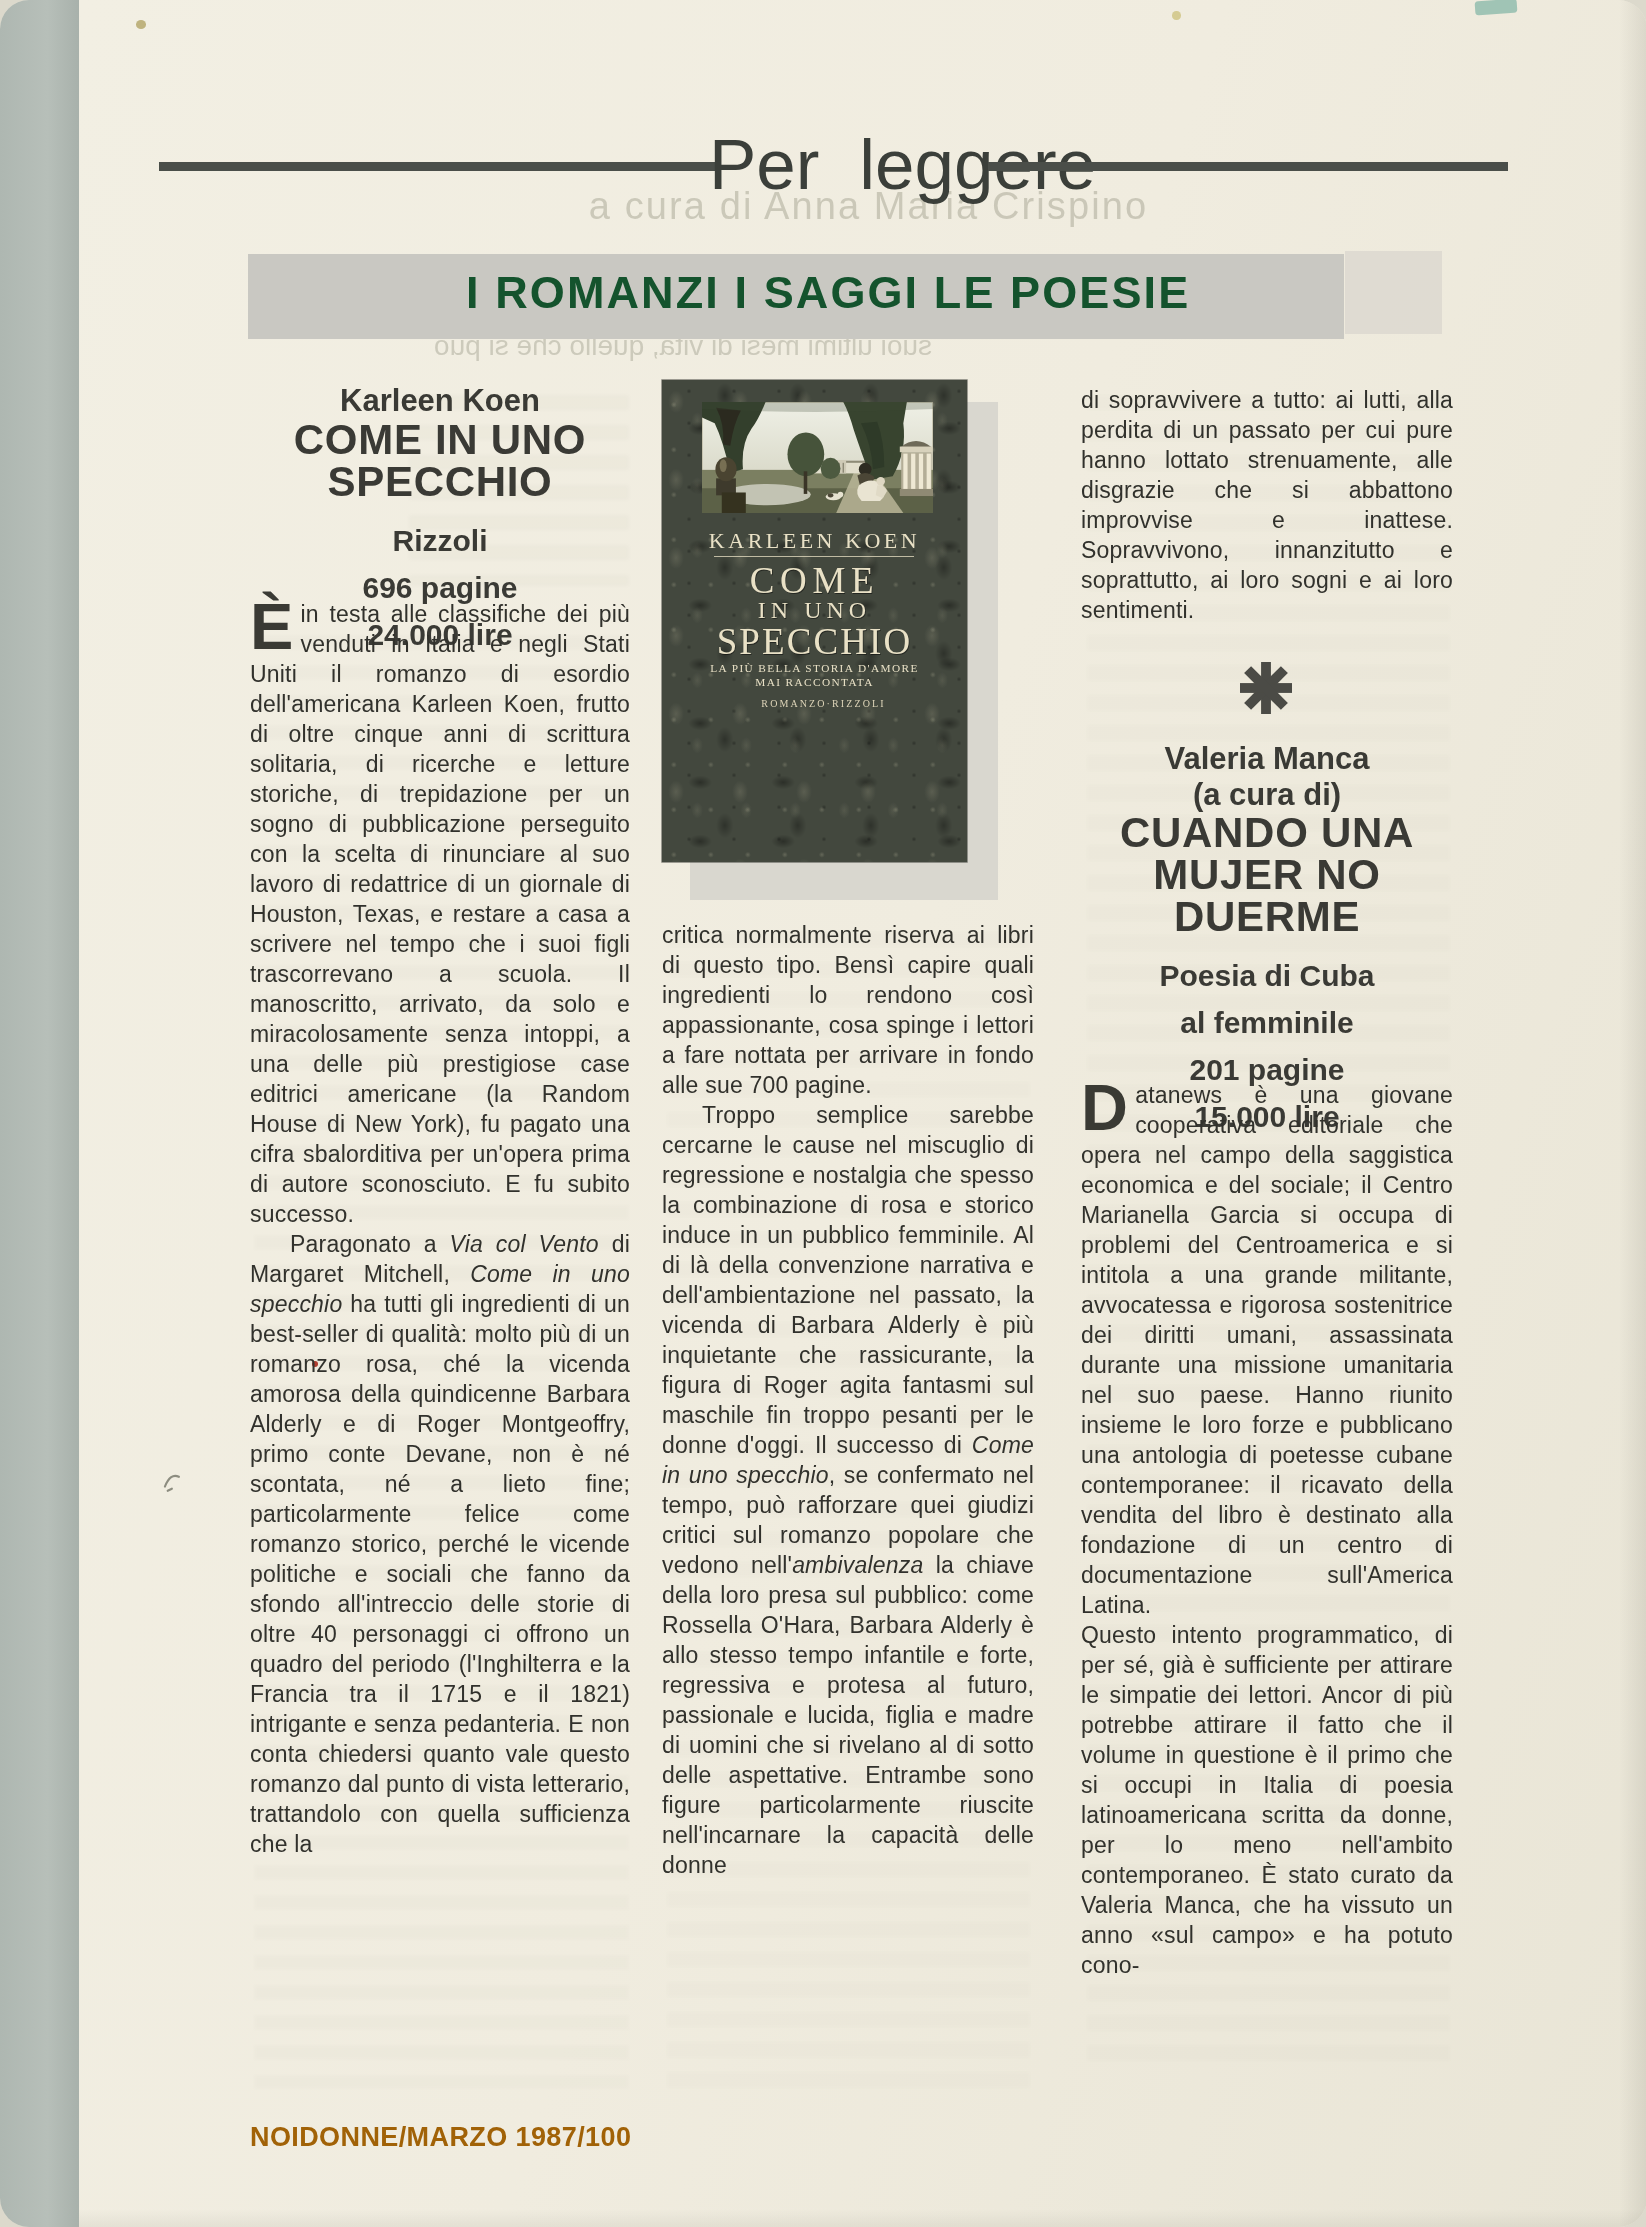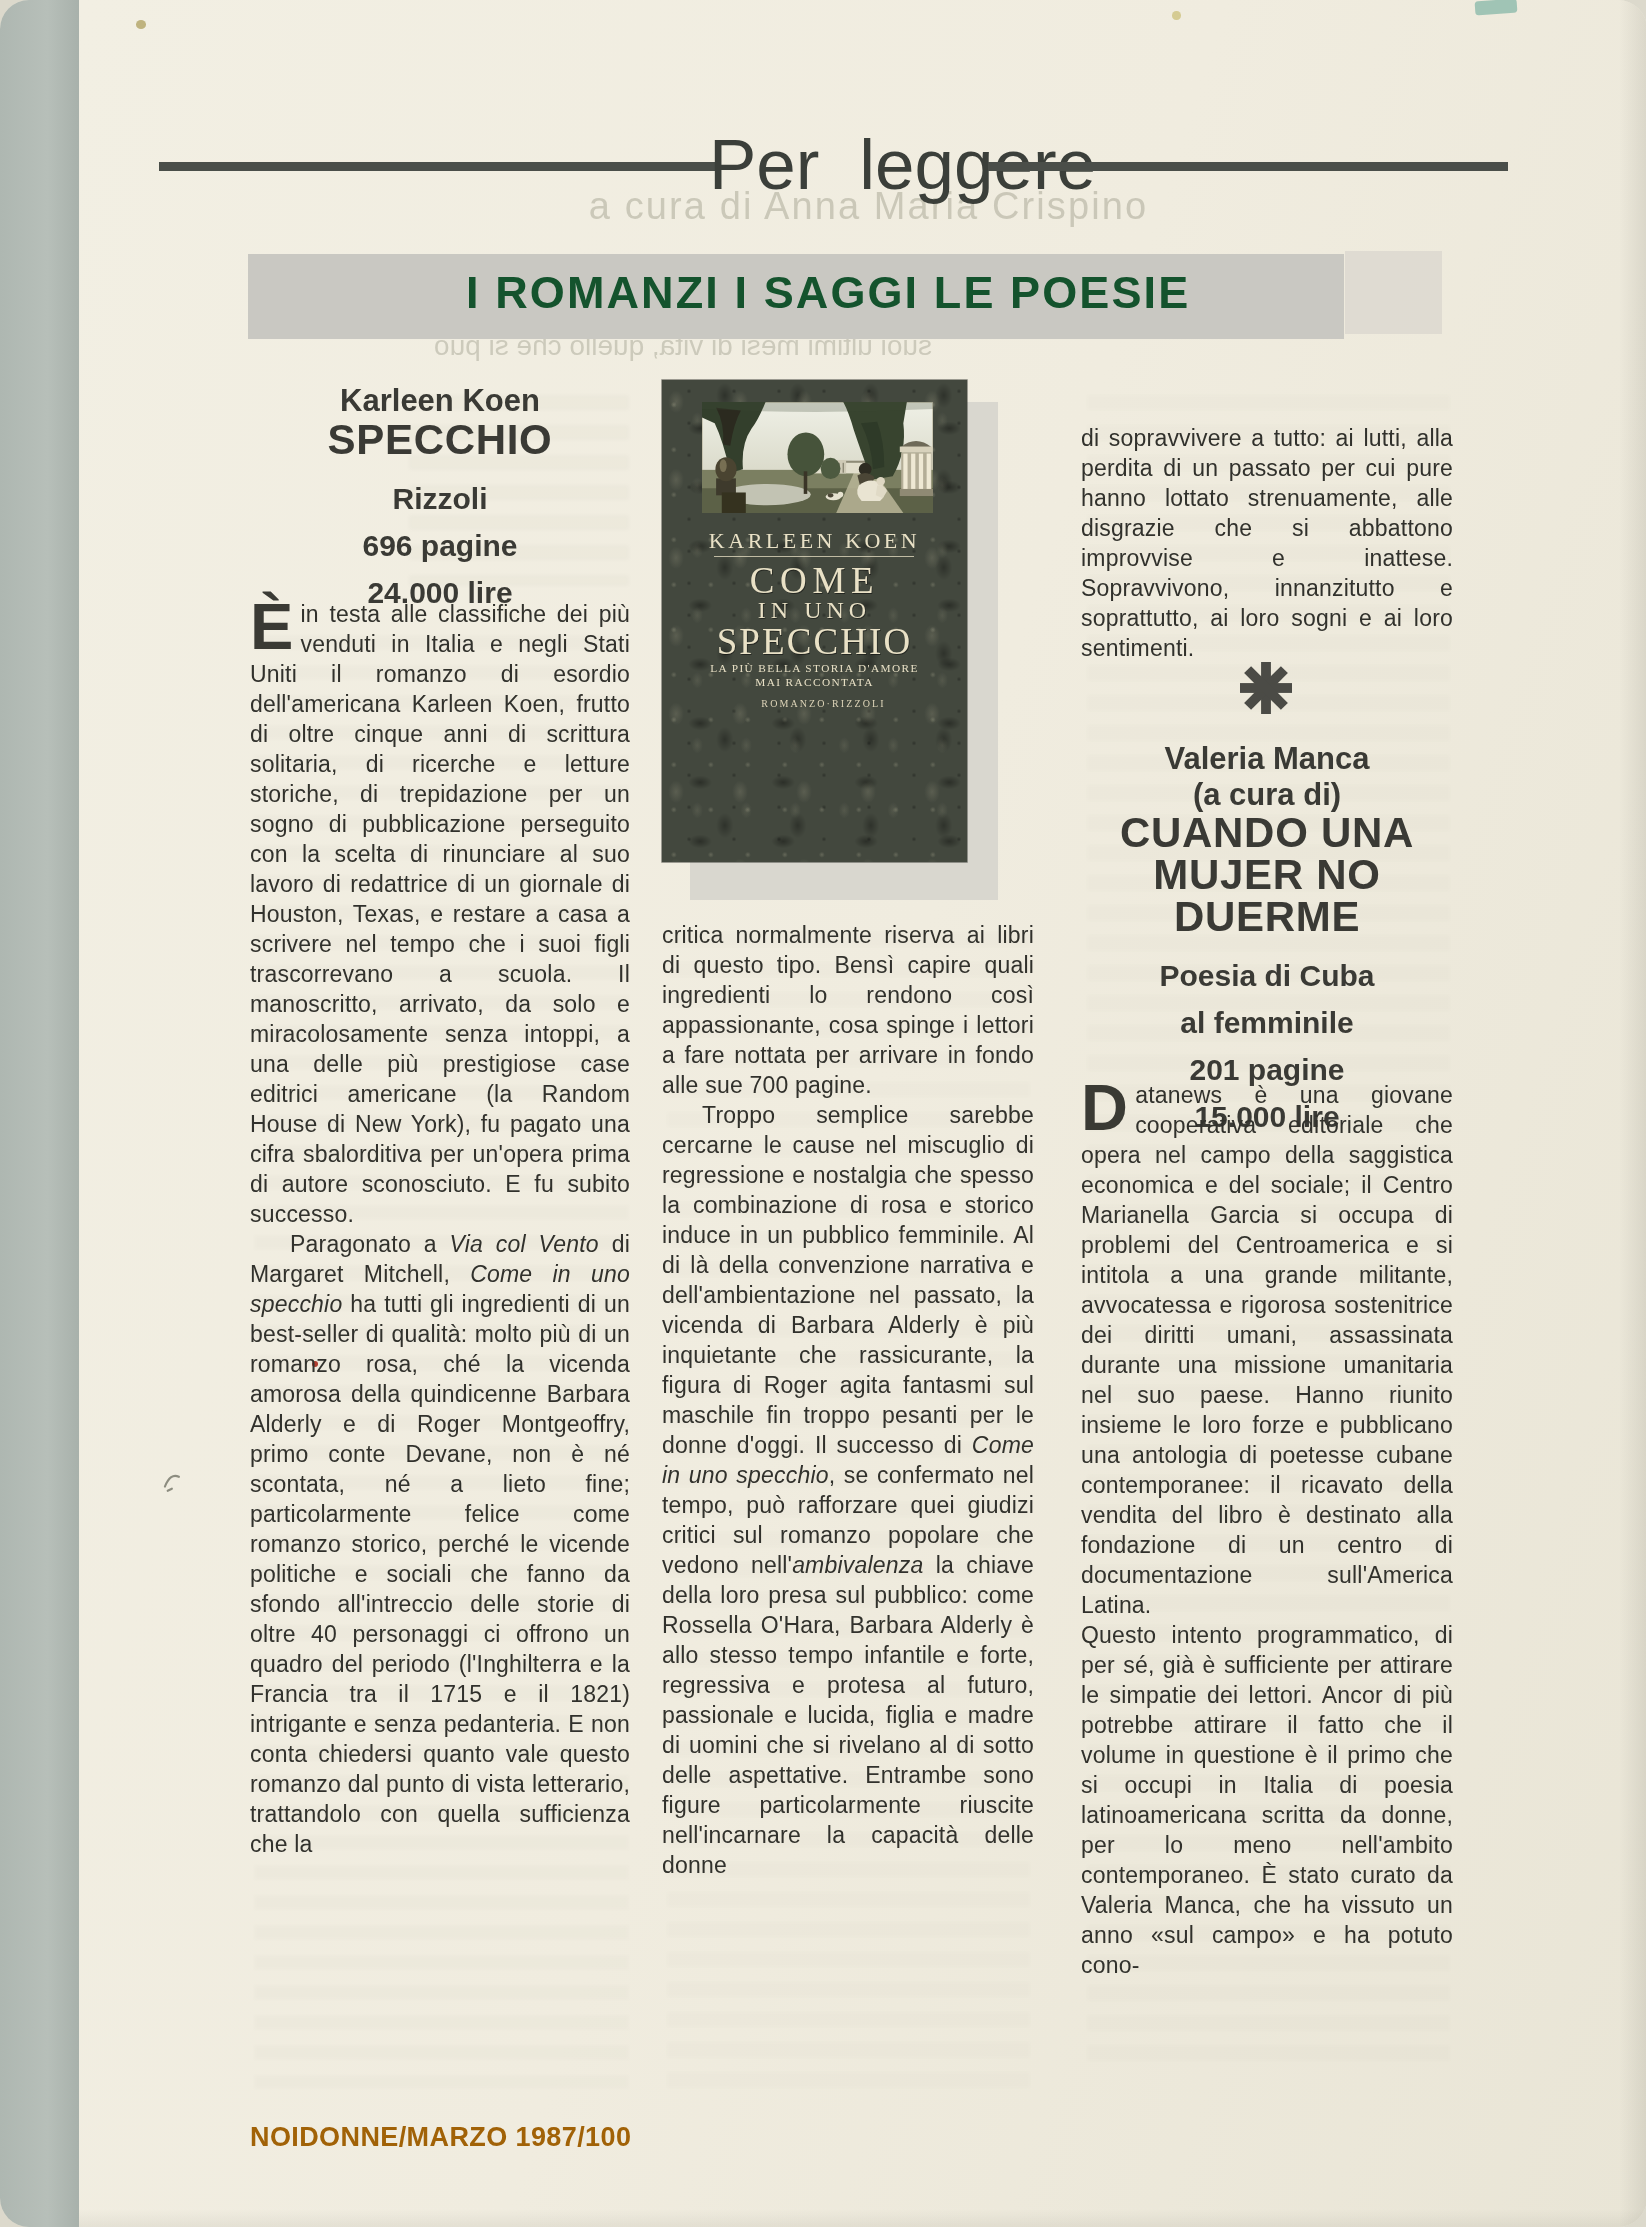--- a/index.html
+++ b/index.html
@@ -111,20 +111,21 @@
   <div class="rule left"></div>
   <div class="kicker">Per leggere</div>
   <div class="rule right"></div>
 
   <div class="banner"></div>
   <div class="banner-ext"></div>
   <div class="banner-title">I ROMANZI I SAGGI LE POESIE</div>
 
   <div class="bookhead" style="left:250px;top:382px;width:380px;">
     <div class="bh-author">Karleen Koen</div>
+    <div class="bh-title">COME IN UNO</div>
     <div class="bh-title">SPECCHIO</div>
     <div class="bh-gap"></div>
     <div class="bh-meta">Rizzoli</div>
     <div class="bh-meta">696 pagine</div>
     <div class="bh-meta">24.000 lire</div>
   </div>
 
   <div class="colbody" id="col1" style="left:250px;top:599px;width:380px;">
       <p><span class="dropcap">È</span>in testa alle classifiche dei più venduti in Italia e negli Stati Uniti il romanzo di esordio dell'americana Karleen Koen, frutto di oltre cinque anni di scrittura solitaria, di ricerche e letture storiche, di trepidazione per un sogno di pubblicazione perseguito con la scelta di rinunciare al suo lavoro di redattrice di un giornale di Houston, Texas, e restare a casa a scrivere nel tempo che i suoi figli trascorrevano a scuola. Il manoscritto, arrivato, da solo e miracolosamente senza intoppi, a una delle più prestigiose case editrici americane (la Random House di New York), fu pagato una cifra sbalorditiva per un'opera prima di autore sconosciuto. E fu subito successo.</p>
       <p class="indent">Paragonato a <i>Via col Vento</i> di Margaret Mitchell, <i>Come in uno specchio</i> ha tutti gli ingredienti di un best-seller di qualità: molto più di un romanzo rosa, ché la vicenda amorosa della quindicenne Barbara Alderly e di Roger Montgeoffry, primo conte Devane, non è né scontata, né a lieto fine; particolarmente felice come romanzo storico, perché le vicende politiche e sociali che fanno da sfondo all'intreccio delle storie di oltre 40 personaggi ci offrono un quadro del periodo (l'Inghilterra e la Francia tra il 1715 e il 1821) intrigante e senza pedanteria. E non conta chiedersi quanto vale questo romanzo dal punto di vista letterario, trattandolo con quella sufficienza che la</p>
@@ -187,21 +188,21 @@
     <div class="cover-text cv-tag1">LA PIÙ BELLA STORIA D'AMORE</div>
     <div class="cover-text cv-tag2">MAI RACCONTATA</div>
     <div class="cover-text cv-imprint">ROMANZO·RIZZOLI</div>
   </div>
 
   <div class="colbody" id="col2" style="left:662px;top:920px;width:372px;">
       <p>critica normalmente riserva ai libri di questo tipo. Bensì capire quali ingredienti lo rendono così appassionante, cosa spinge i lettori a fare nottata per arrivare in fondo alle sue 700 pagine.</p>
       <p class="indent">Troppo semplice sarebbe cercarne le cause nel miscuglio di regressione e nostalgia che spesso la combinazione di rosa e storico induce in un pubblico femminile. Al di là della convenzione narrativa e dell'ambientazione nel passato, la vicenda di Barbara Alderly è più inquietante che rassicurante, la figura di Roger agita fantasmi sul maschile fin troppo pesanti per le donne d'oggi. Il successo di <i>Come in uno specchio</i>, se confermato nel tempo, può rafforzare quei giudizi critici sul romanzo popolare che vedono nell'<i>ambivalenza</i> la chiave della loro presa sul pubblico: come Rossella O'Hara, Barbara Alderly è allo stesso tempo infantile e forte, regressiva e protesa al futuro, passionale e lucida, figlia e madre di uomini che si rivelano al di sotto delle aspettative. Entrambe sono figure particolarmente riuscite nell'incarnare la capacità delle donne</p>
     </div>
 
-  <div class="colbody" id="col3a" style="left:1081px;top:385px;width:372px;margin-top:38px;">
+  <div class="colbody" id="col3a" style="left:1081px;top:385px;width:372px;">
       <p>di sopravvivere a tutto: ai lutti, alla perdita di un passato per cui pure hanno lottato strenuamente, alle disgrazie che si abbattono improvvise e inattese. Sopravvivono, innanzitutto e soprattutto, ai loro sogni e ai loro sentimenti.</p>
     </div>
 
   <svg class="asterisk" viewBox="0 0 74 74">
     <g fill="#4b4b46">
       <rect x="30" y="0" width="14" height="74"></rect>
       <rect x="30" y="0" width="14" height="74" transform="rotate(45 37 37)"></rect>
       <rect x="30" y="0" width="14" height="74" transform="rotate(90 37 37)"></rect>
       <rect x="30" y="0" width="14" height="74" transform="rotate(135 37 37)"></rect>
     </g>

